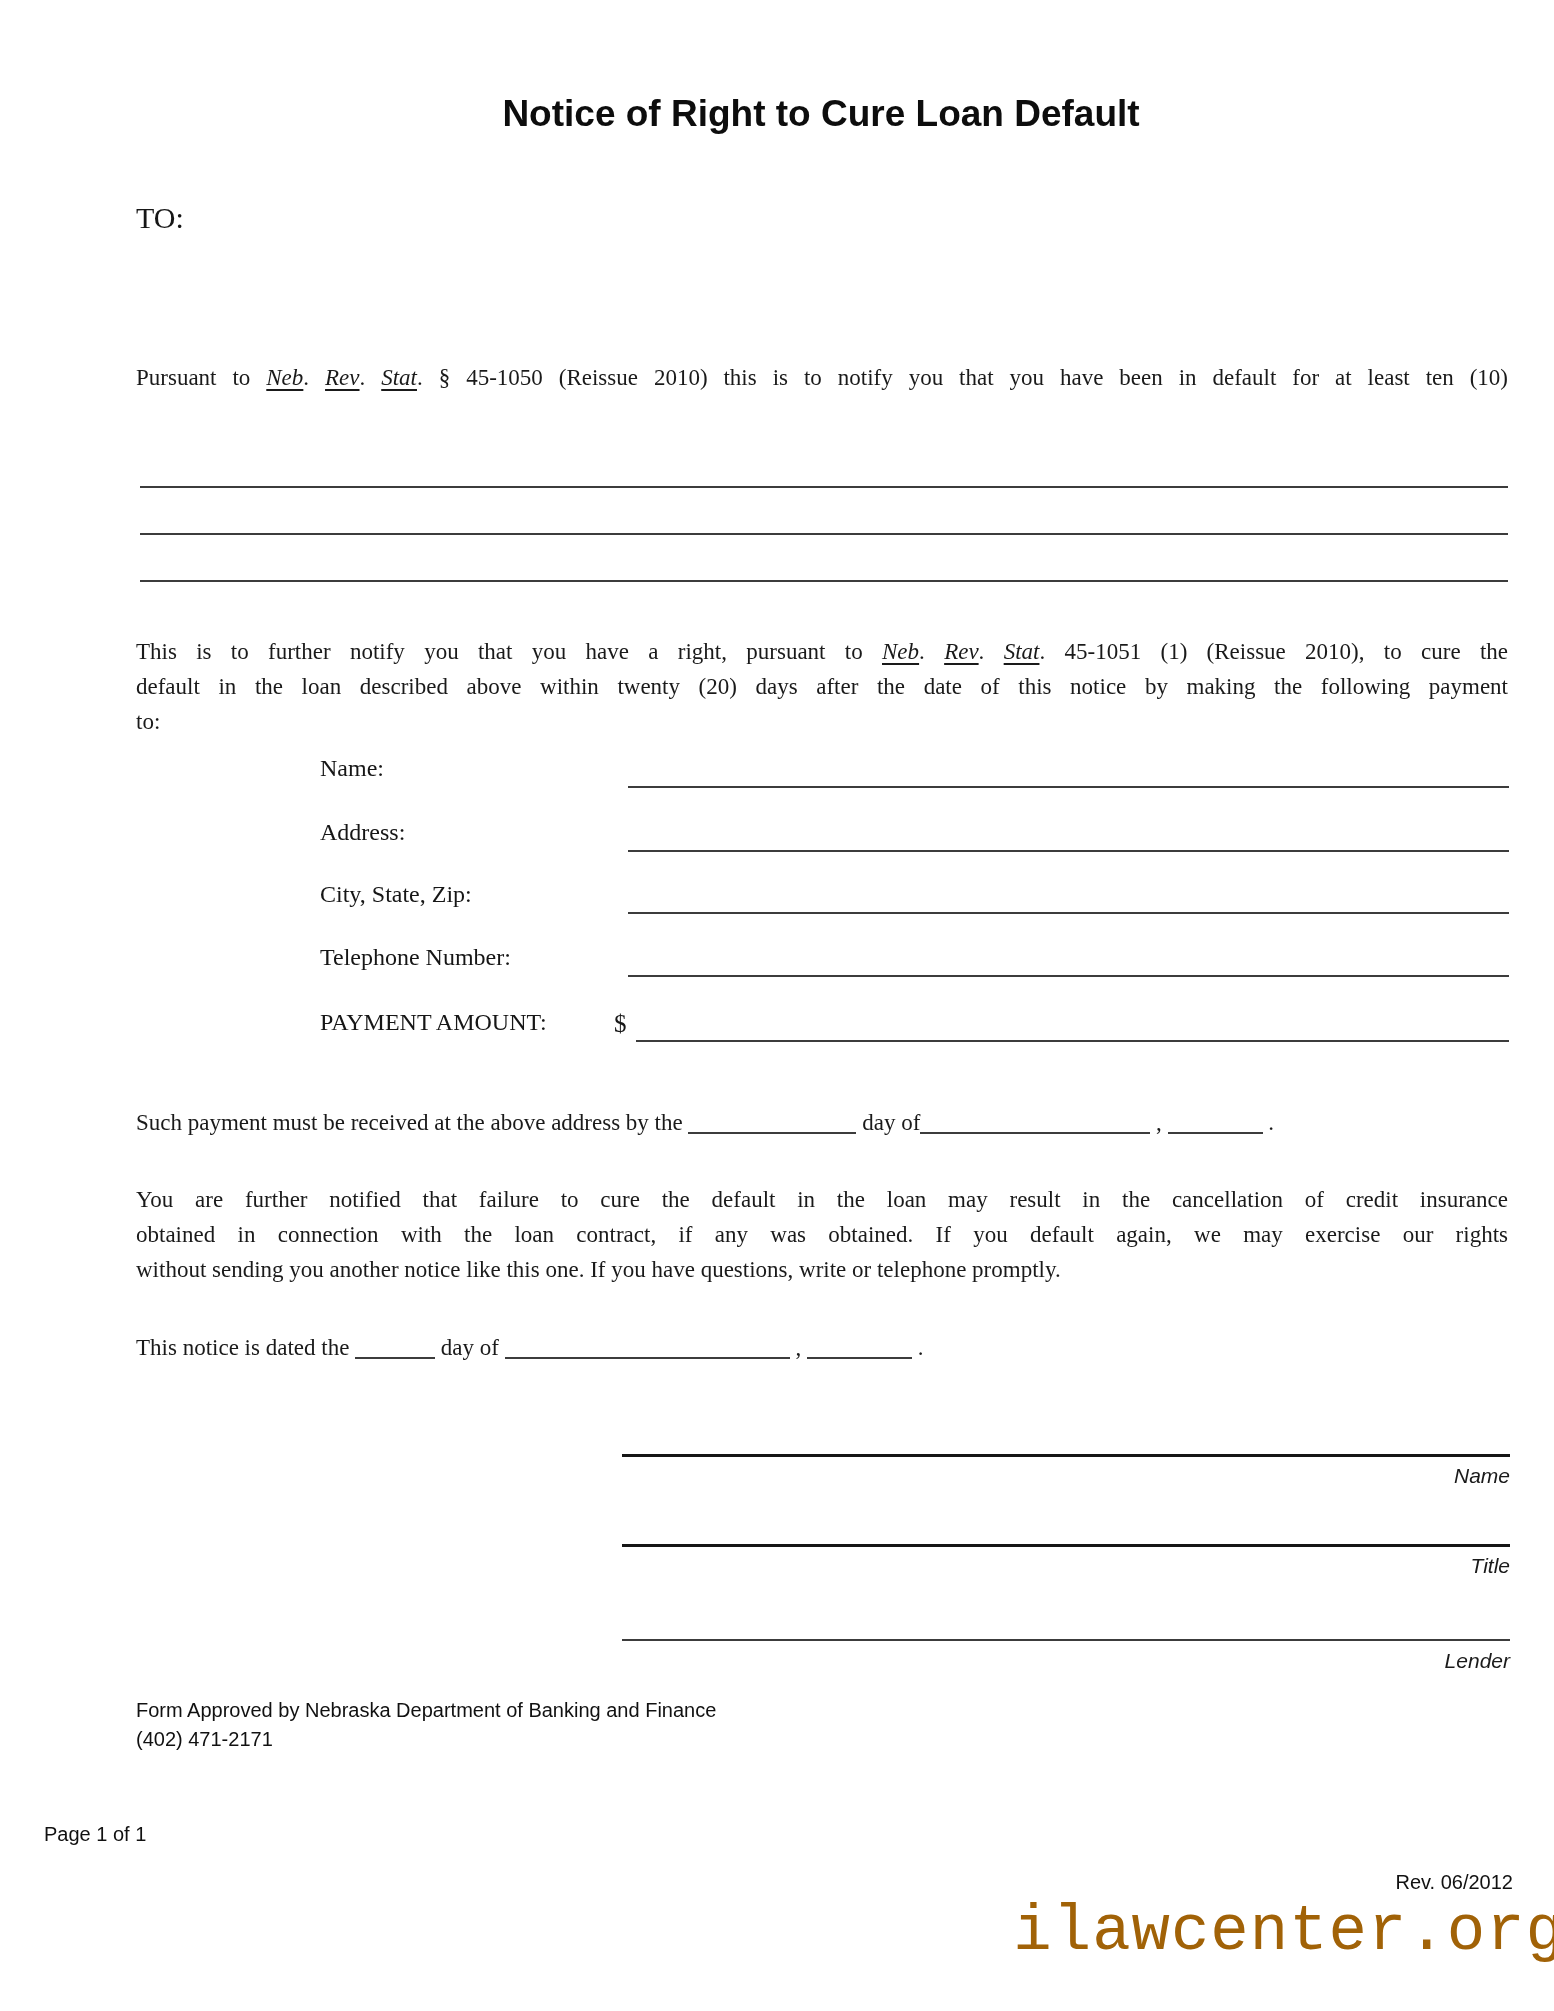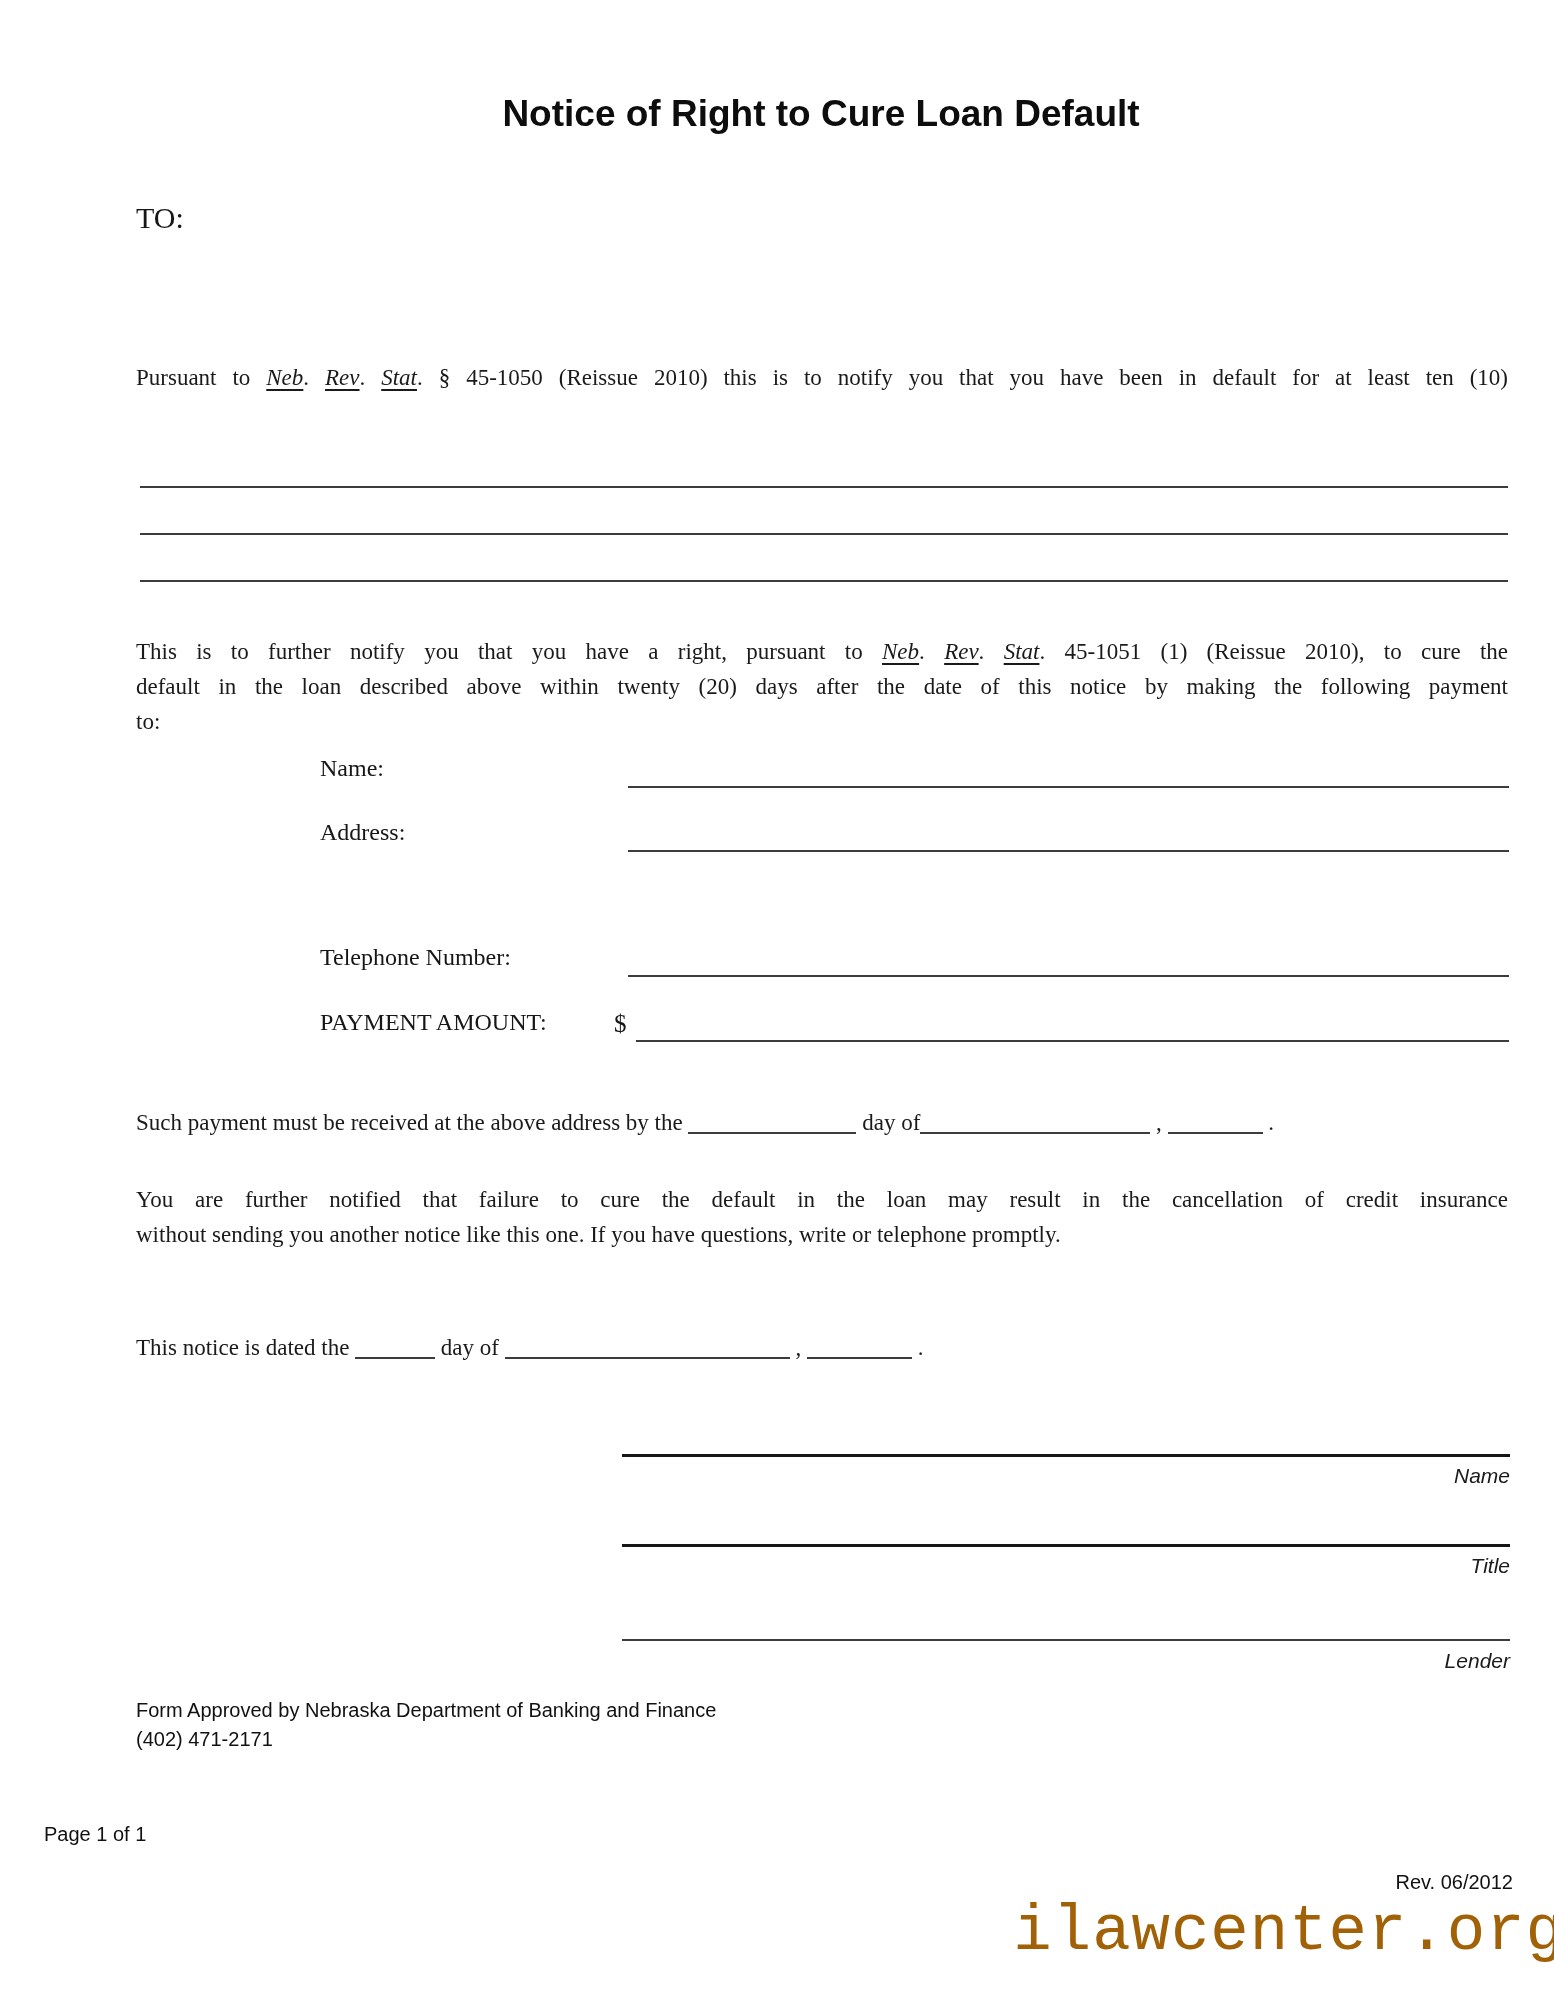--- a/index.html
+++ b/index.html
@@ -88,20 +88,24 @@
   </div>
 
   <div class="frow" style="top:748px">
     <span class="flabel">Name:</span>
     <span class="fline"></span>
   </div>
   <div class="frow" style="top:812px">
     <span class="flabel">Address:</span>
     <span class="fline"></span>
   </div>
+  <div class="frow" style="top:874px">
+    <span class="flabel">City, State, Zip:</span>
+    <span class="fline"></span>
+  </div>
   <div class="frow" style="top:937px">
     <span class="flabel">Telephone Number:</span>
     <span class="fline"></span>
   </div>
   <div class="frow" style="top:1002px">
     <span class="flabel">PAYMENT AMOUNT:</span>
     <span class="dollar">$</span>
     <span class="fline pay"></span>
   </div>
 
@@ -109,20 +113,21 @@
     <span>Such payment must be received at the above address by the</span>
     <span class="blank" style="width:168px"></span>
     <span>day of</span><span class="blank" style="width:230px"></span>
     <span>,</span>
     <span class="blank" style="width:95px"></span>
     <span>.</span>
   </div>
 
   <div class="abs para" style="top:1182px">
     <div class="jline">You are further notified that failure to cure the default in the loan may result in the cancellation of credit insurance</div>
+    <div class="jline">obtained in connection with the loan contract, if any was obtained. If you default again, we may exercise our rights</div>
     <div>without sending you another notice like this one. If you have questions, write or telephone promptly.</div>
   </div>
 
   <div class="abs sentence" style="top:1331px">
     <span>This notice is dated the</span>
     <span class="blank" style="width:80px"></span>
     <span>day of</span>
     <span class="blank" style="width:285px"></span>
     <span>,</span>
     <span class="blank" style="width:105px"></span>

